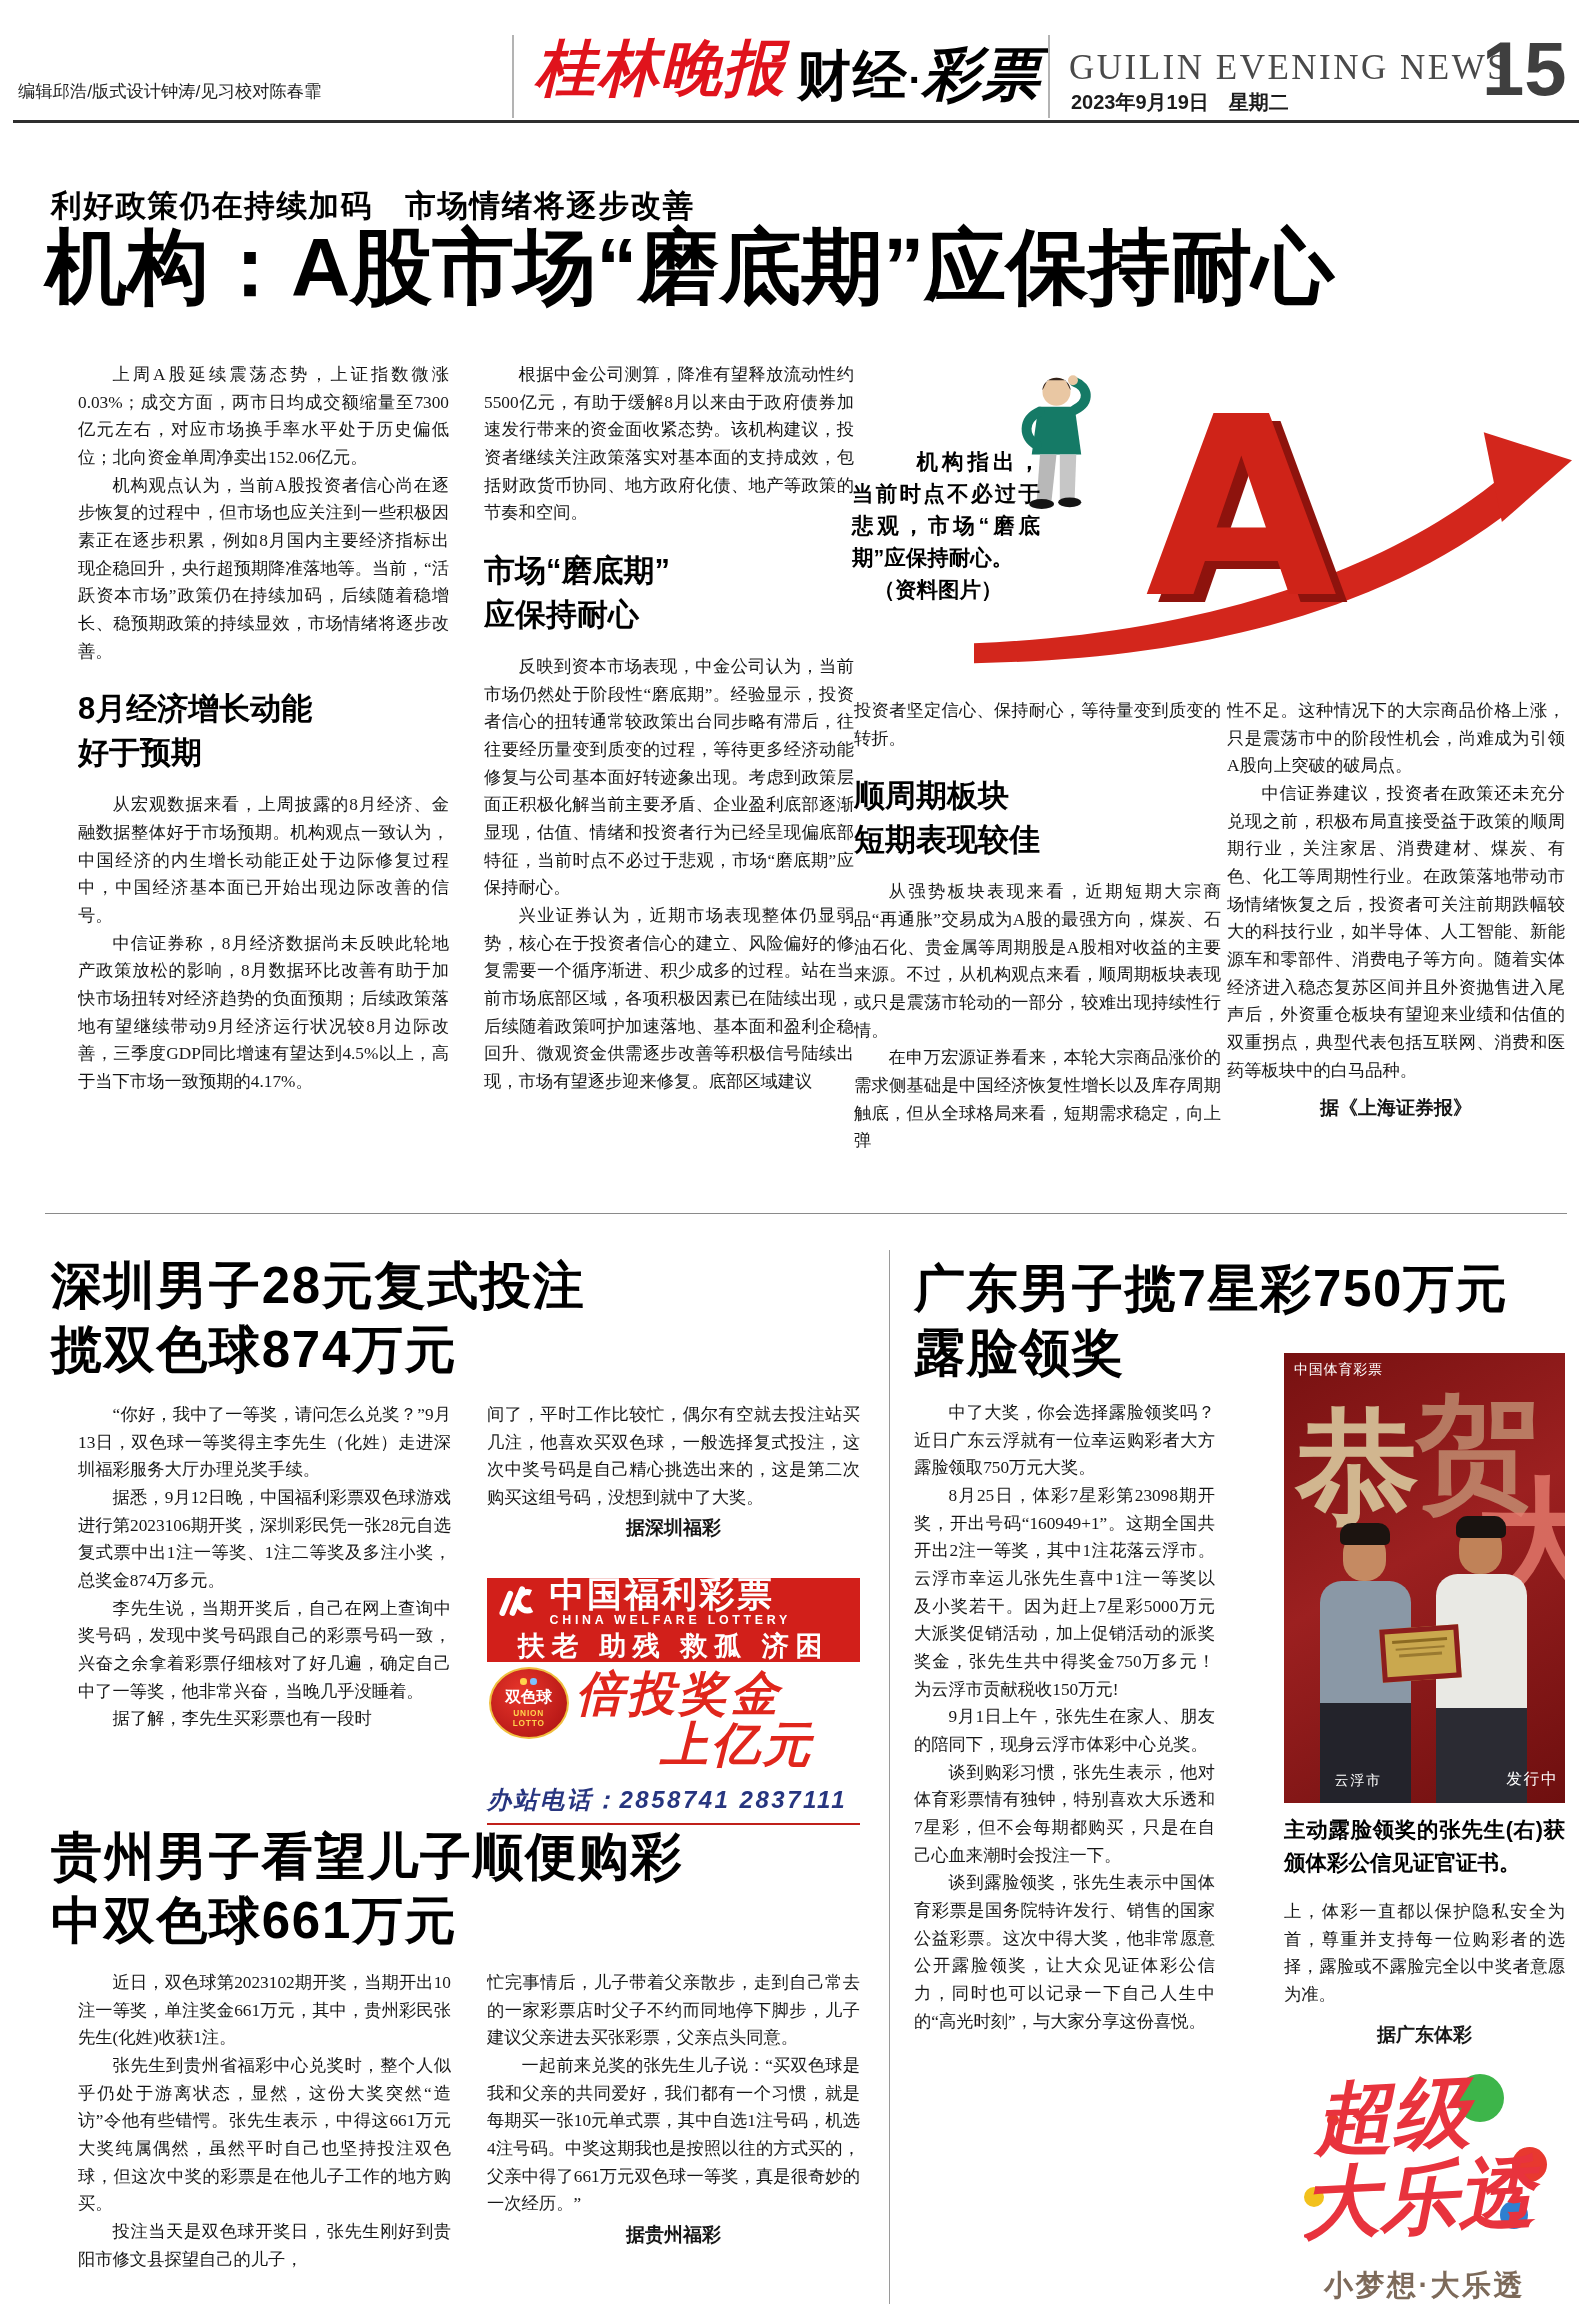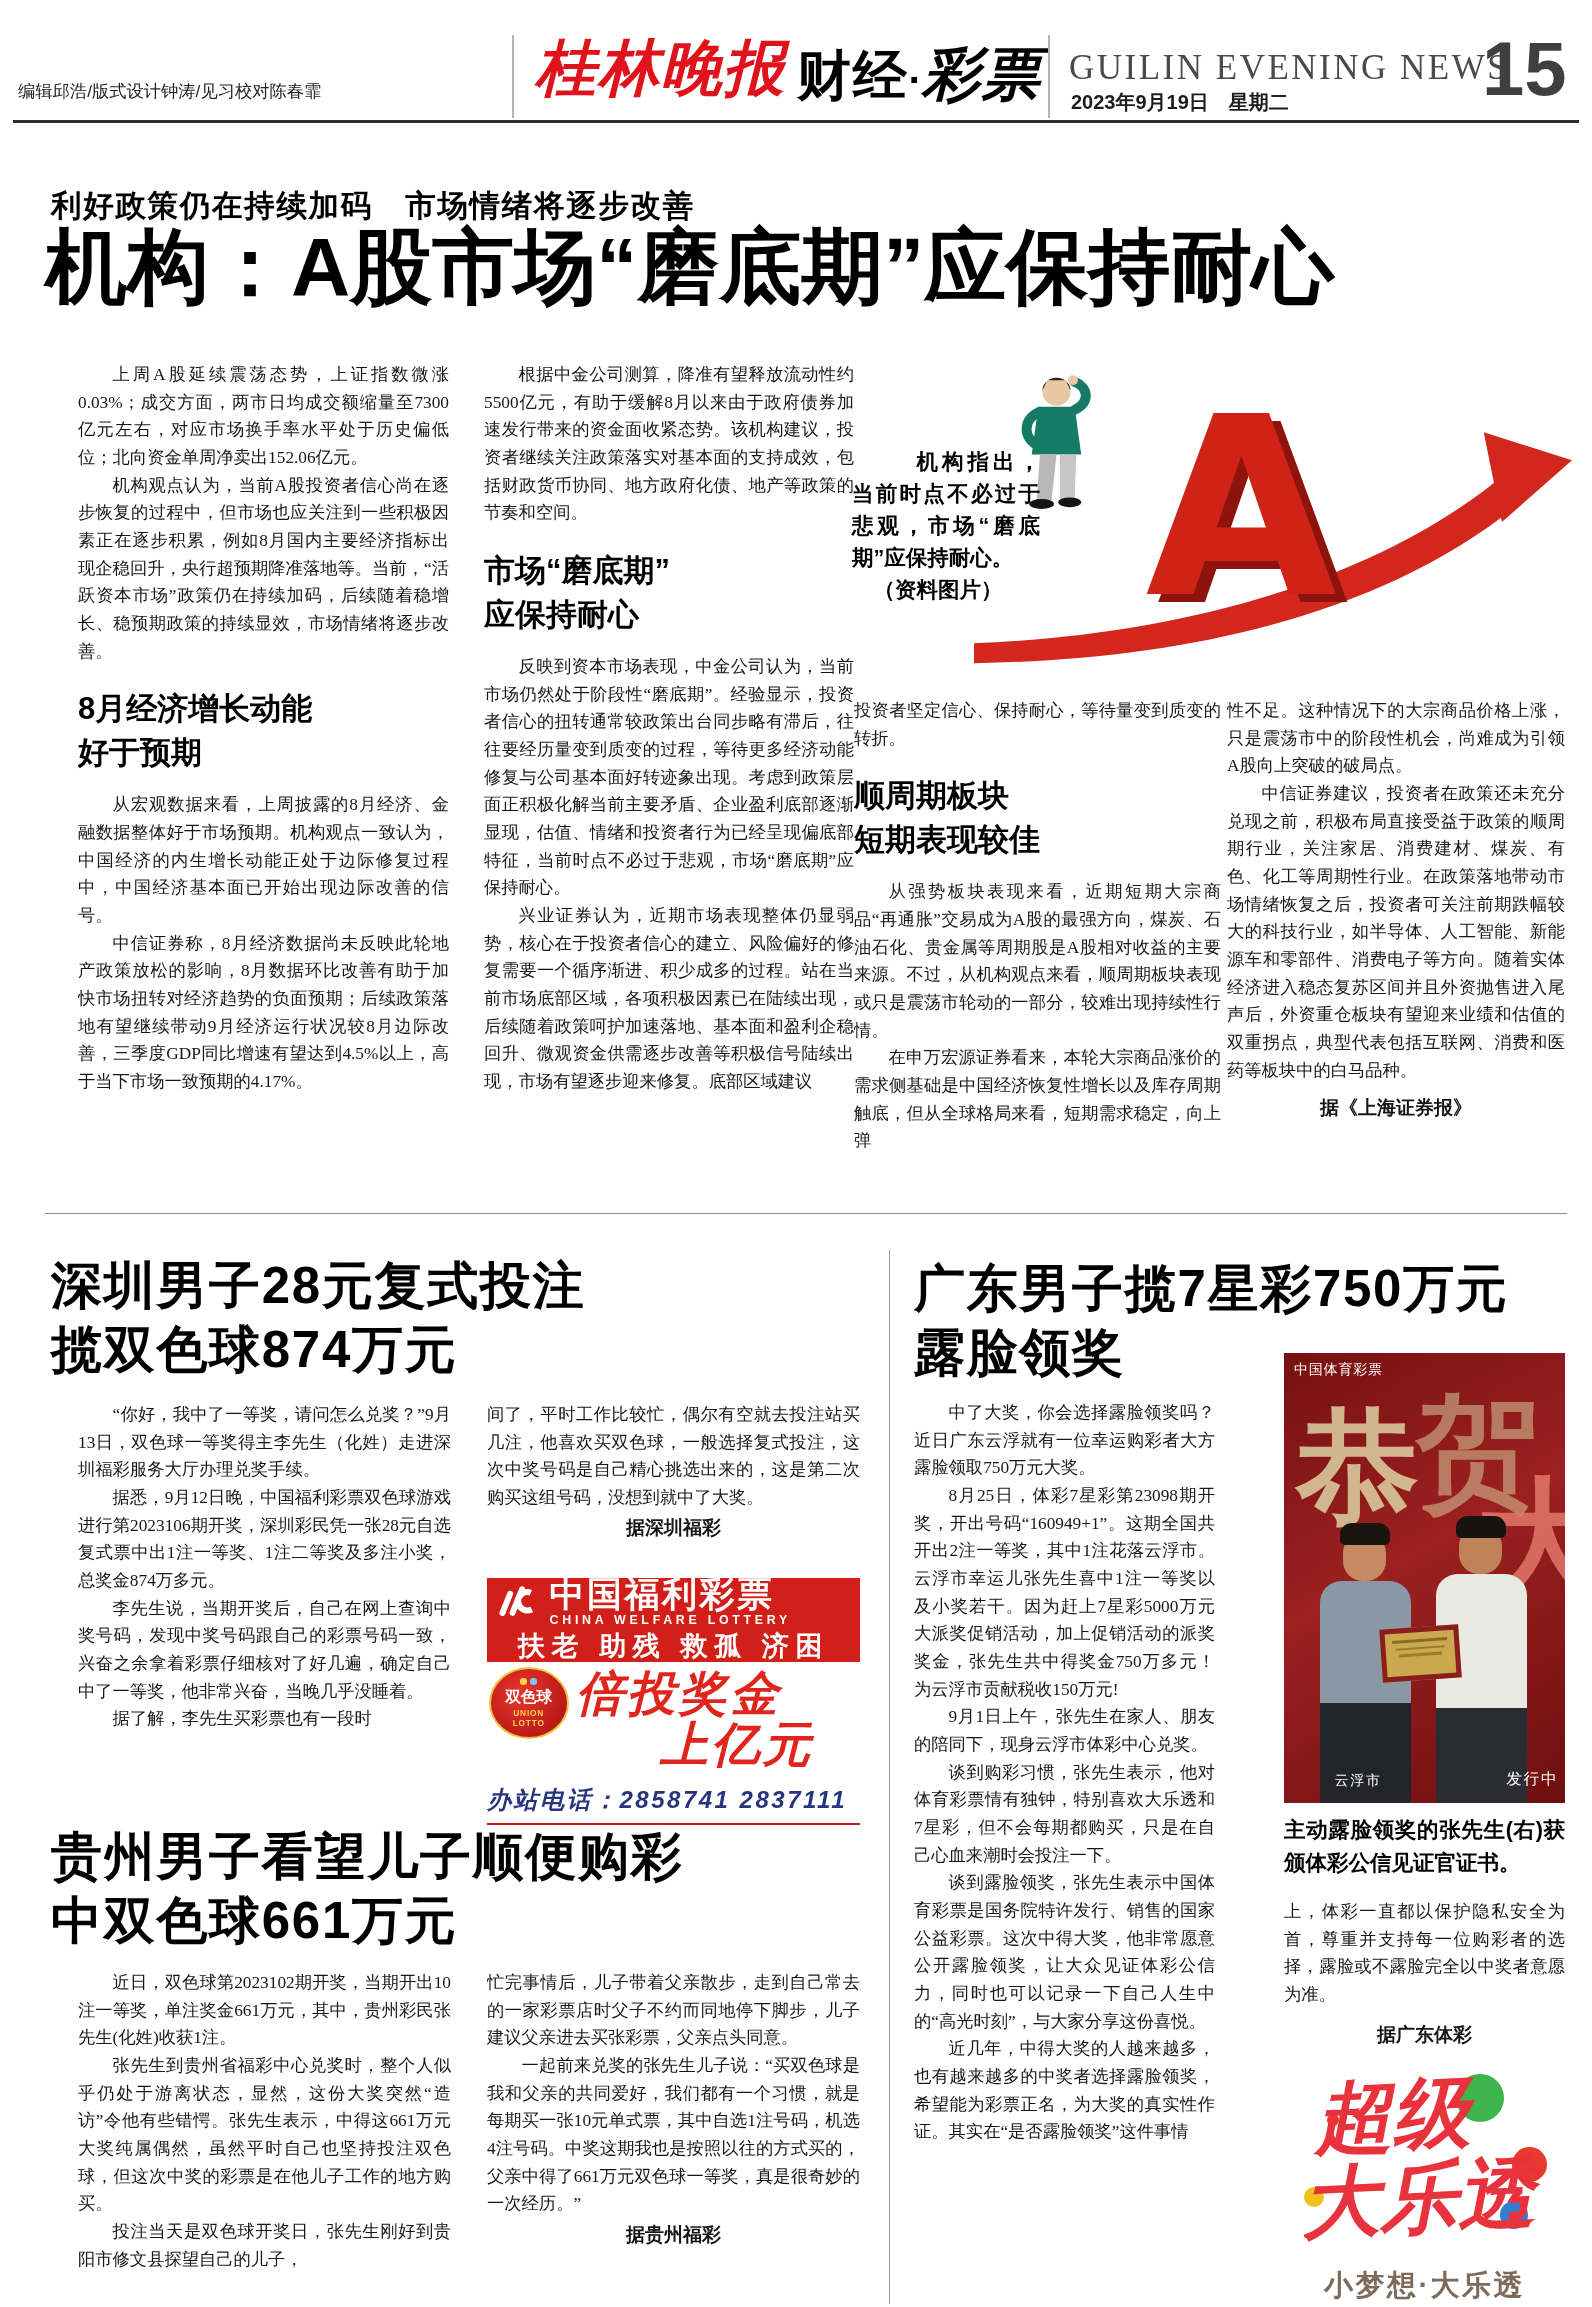--- a/index.html
+++ b/index.html
@@ -187,21 +187,20 @@
     <div>广东男子揽7星彩750万元</div>
     <div>露脸领奖</div>
   </div>
 
   <div class="abs body-col" style="left:914px;top:1399px;width:301px;height:906px;overflow:hidden;">
     <p>中了大奖，你会选择露脸领奖吗？近日广东云浮就有一位幸运购彩者大方露脸领取750万元大奖。</p>
     <p>8月25日，体彩7星彩第23098期开奖，开出号码“160949+1”。这期全国共开出2注一等奖，其中1注花落云浮市。云浮市幸运儿张先生喜中1注一等奖以及小奖若干。因为赶上7星彩5000万元大派奖促销活动，加上促销活动的派奖奖金，张先生共中得奖金750万多元！为云浮市贡献税收150万元!</p>
     <p>9月1日上午，张先生在家人、朋友的陪同下，现身云浮市体彩中心兑奖。</p>
     <p>谈到购彩习惯，张先生表示，他对体育彩票情有独钟，特别喜欢大乐透和7星彩，但不会每期都购买，只是在自己心血来潮时会投注一下。</p>
     <p>谈到露脸领奖，张先生表示中国体育彩票是国务院特许发行、销售的国家公益彩票。这次中得大奖，他非常愿意公开露脸领奖，让大众见证体彩公信力，同时也可以记录一下自己人生中的“高光时刻”，与大家分享这份喜悦。</p>
-    <p>近几年，中得大奖的人越来越多，也有越来越多的中奖者选择露脸领奖，希望能为彩票正名，为大奖的真实性作证。其实在“是否露脸领奖”这件事情</p>
   </div>
 
   <div class="abs photo" style="left:1284px;top:1353px;width:281px;height:450px;">
     <div class="sans" style="position:absolute;left:10px;top:8.3px;color:#fff;font-size:14px;letter-spacing:0.8px;">中国体育彩票</div>
     <div style="position:absolute;left:11.6px;top:33px;font-size:124px;font-weight:900;color:#d9c79c;opacity:.9;">恭</div>
     <div style="position:absolute;left:132px;top:16.5px;font-size:124px;font-weight:900;color:#d9c79c;opacity:.55;">贺</div>
     <div style="position:absolute;left:191px;top:99px;font-size:136px;font-weight:900;color:#e77d6f;opacity:.8;">大</div>
 
     <div>
       <div style="position:absolute;left:59px;top:180px;width:43px;height:48px;background:#c58a62;border-radius:20px;"></div>

